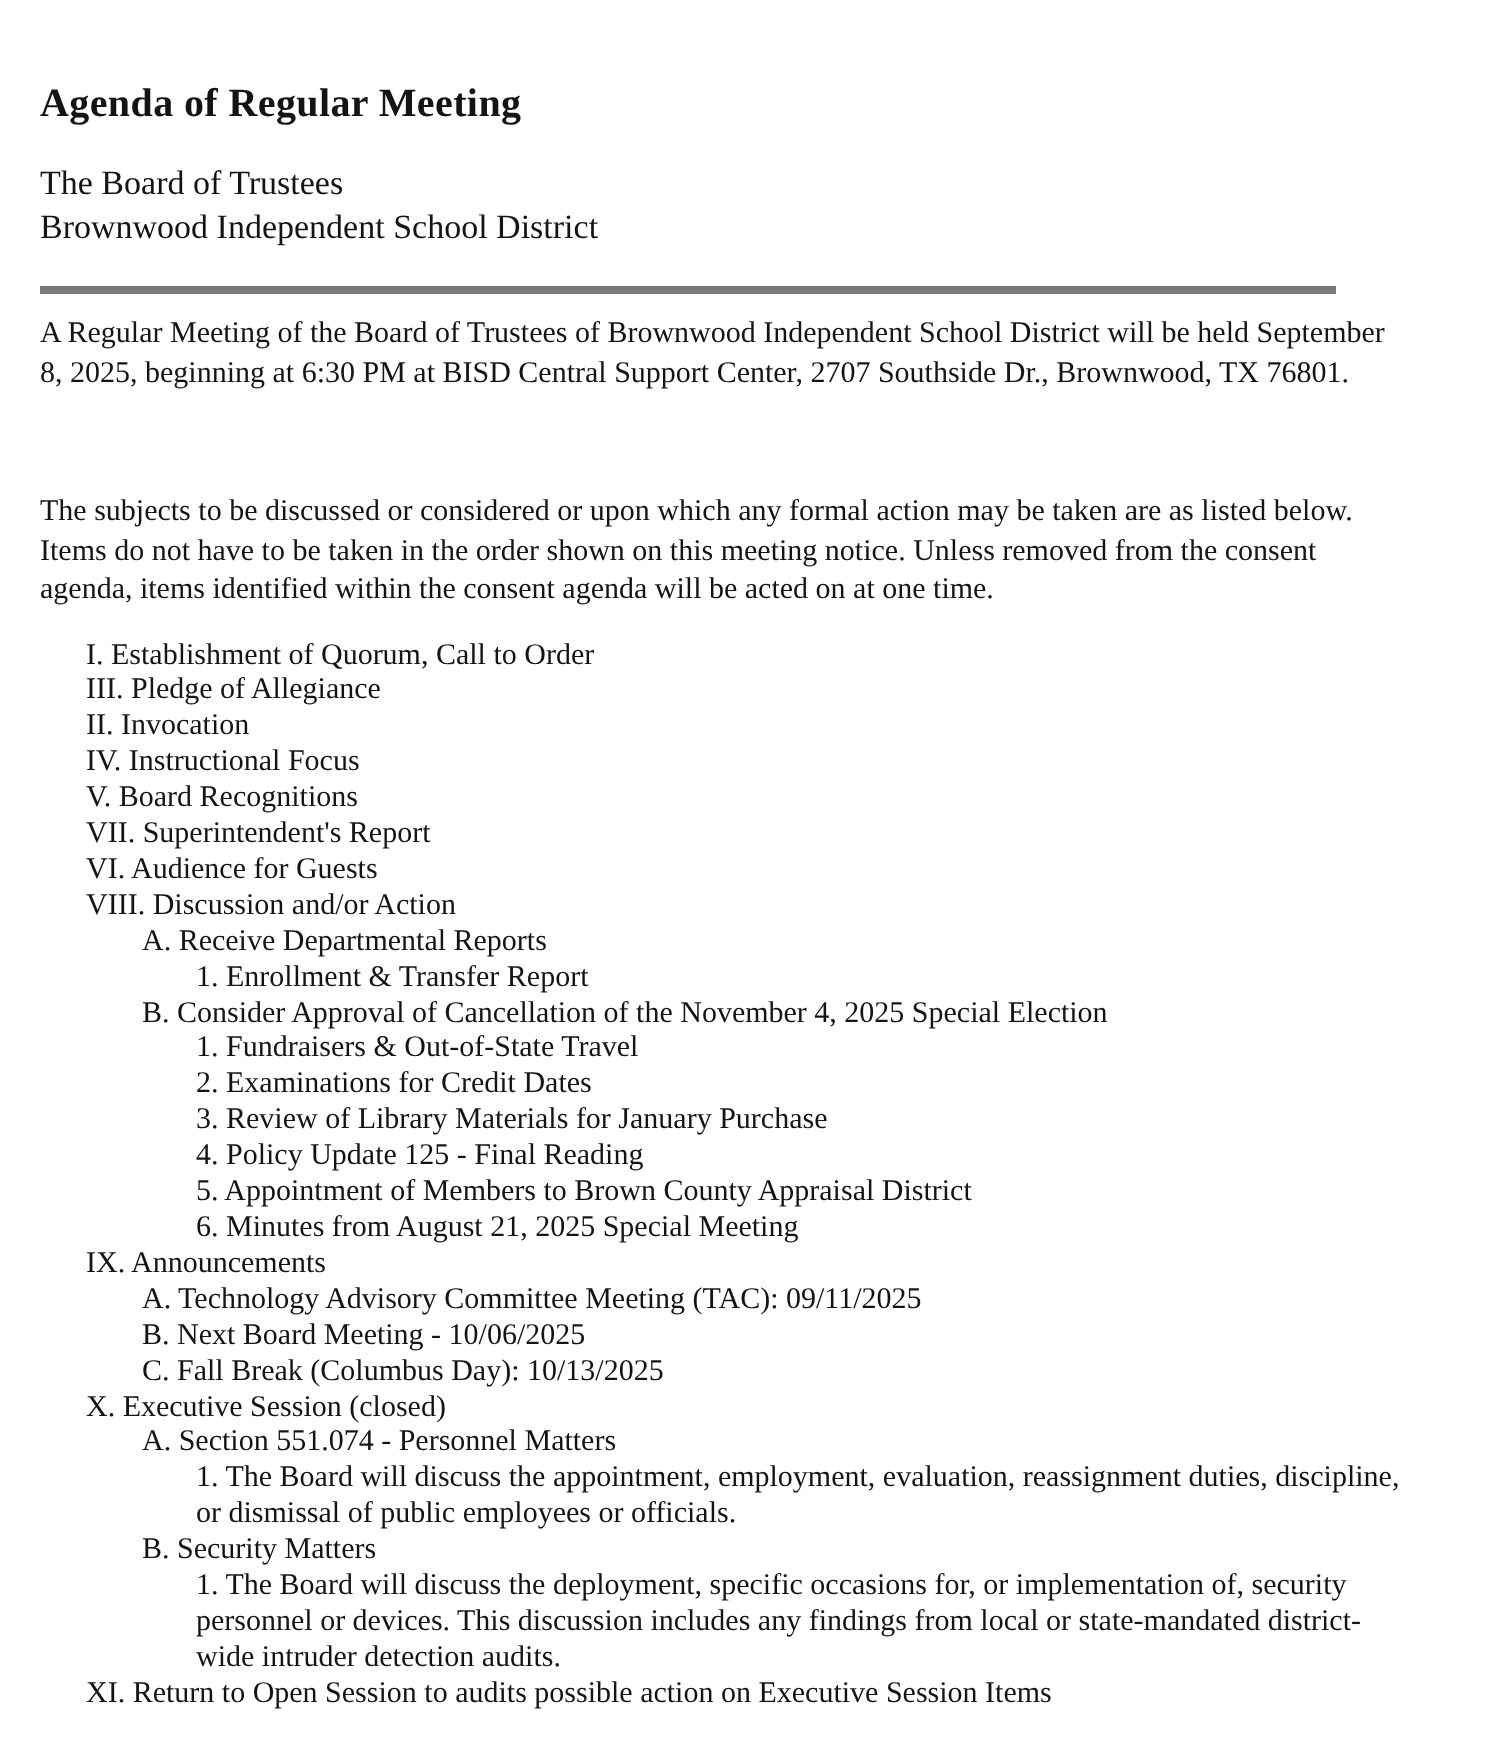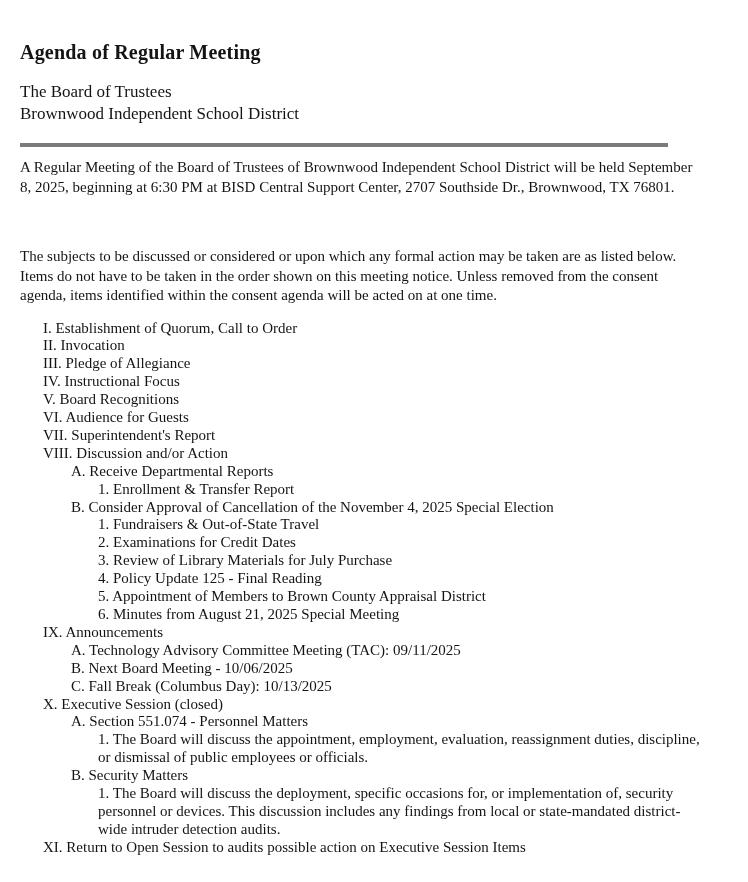--- a/index.html
+++ b/index.html
@@ -71,33 +71,33 @@
   </div>
 
   <hr class="divider">
 
   <p class="intro-paragraph">A Regular Meeting of the Board of Trustees of Brownwood Independent School District will be held September 8, 2025, beginning at 6:30 PM at BISD Central Support Center, 2707 Southside Dr., Brownwood, TX 76801.</p>
 
   <p class="notice-paragraph">The subjects to be discussed or considered or upon which any formal action may be taken are as listed below. Items do not have to be taken in the order shown on this meeting notice.  Unless removed from the consent agenda, items identified within the consent agenda will be acted on at one time.</p>
 
   <div class="agenda-list">
       <div class="agenda-item lv1">I. Establishment of Quorum, Call to Order</div>
+      <div class="agenda-item lv1">III. Pledge of Allegiance</div>
       <div class="agenda-item lv1">II. Invocation</div>
-      <div class="agenda-item lv1">III. Pledge of Allegiance</div>
       <div class="agenda-item lv1">IV. Instructional Focus</div>
       <div class="agenda-item lv1">V. Board Recognitions</div>
+      <div class="agenda-item lv1">VII. Superintendent's Report</div>
       <div class="agenda-item lv1">VI. Audience for Guests</div>
-      <div class="agenda-item lv1">VII. Superintendent's Report</div>
       <div class="agenda-item lv1">VIII. Discussion and/or Action</div>
       <div class="agenda-item lv2">A. Receive Departmental Reports</div>
       <div class="agenda-item lv3">1. Enrollment &amp; Transfer Report</div>
       <div class="agenda-item lv2">B. Consider Approval of Cancellation of the November 4, 2025 Special Election</div>
       <div class="agenda-item lv3">1. Fundraisers &amp; Out-of-State Travel</div>
       <div class="agenda-item lv3">2. Examinations for Credit Dates</div>
-      <div class="agenda-item lv3">3. Review of Library Materials for July Purchase</div>
+      <div class="agenda-item lv3">3. Review of Library Materials for January Purchase</div>
       <div class="agenda-item lv3">4. Policy Update 125 - Final Reading</div>
       <div class="agenda-item lv3">5. Appointment of Members to Brown County Appraisal District</div>
       <div class="agenda-item lv3">6. Minutes from August 21, 2025 Special Meeting</div>
       <div class="agenda-item lv1">IX. Announcements</div>
       <div class="agenda-item lv2">A. Technology Advisory Committee Meeting (TAC): 09/11/2025</div>
       <div class="agenda-item lv2">B. Next Board Meeting - 10/06/2025</div>
       <div class="agenda-item lv2">C. Fall Break (Columbus Day): 10/13/2025</div>
       <div class="agenda-item lv1">X. Executive Session (closed)</div>
       <div class="agenda-item lv2">A. Section 551.074 - Personnel Matters</div>
       <div class="agenda-item lv3">1. The Board will discuss the appointment, employment, evaluation, reassignment duties, discipline, or dismissal of public employees or officials.</div>

